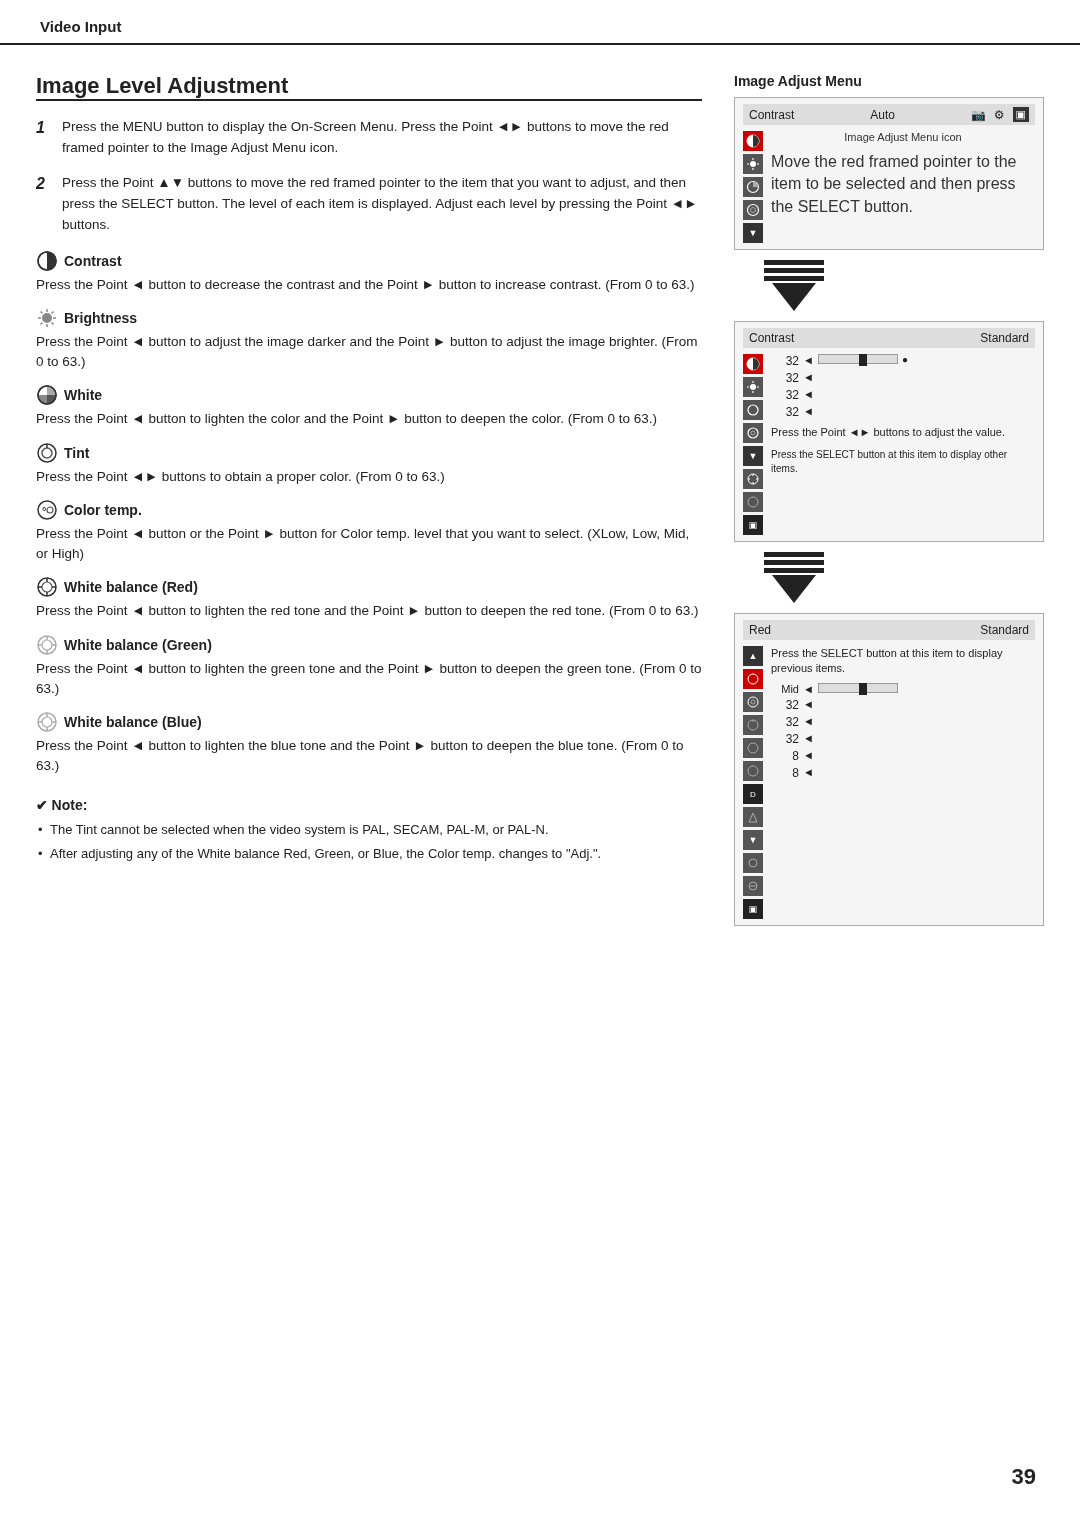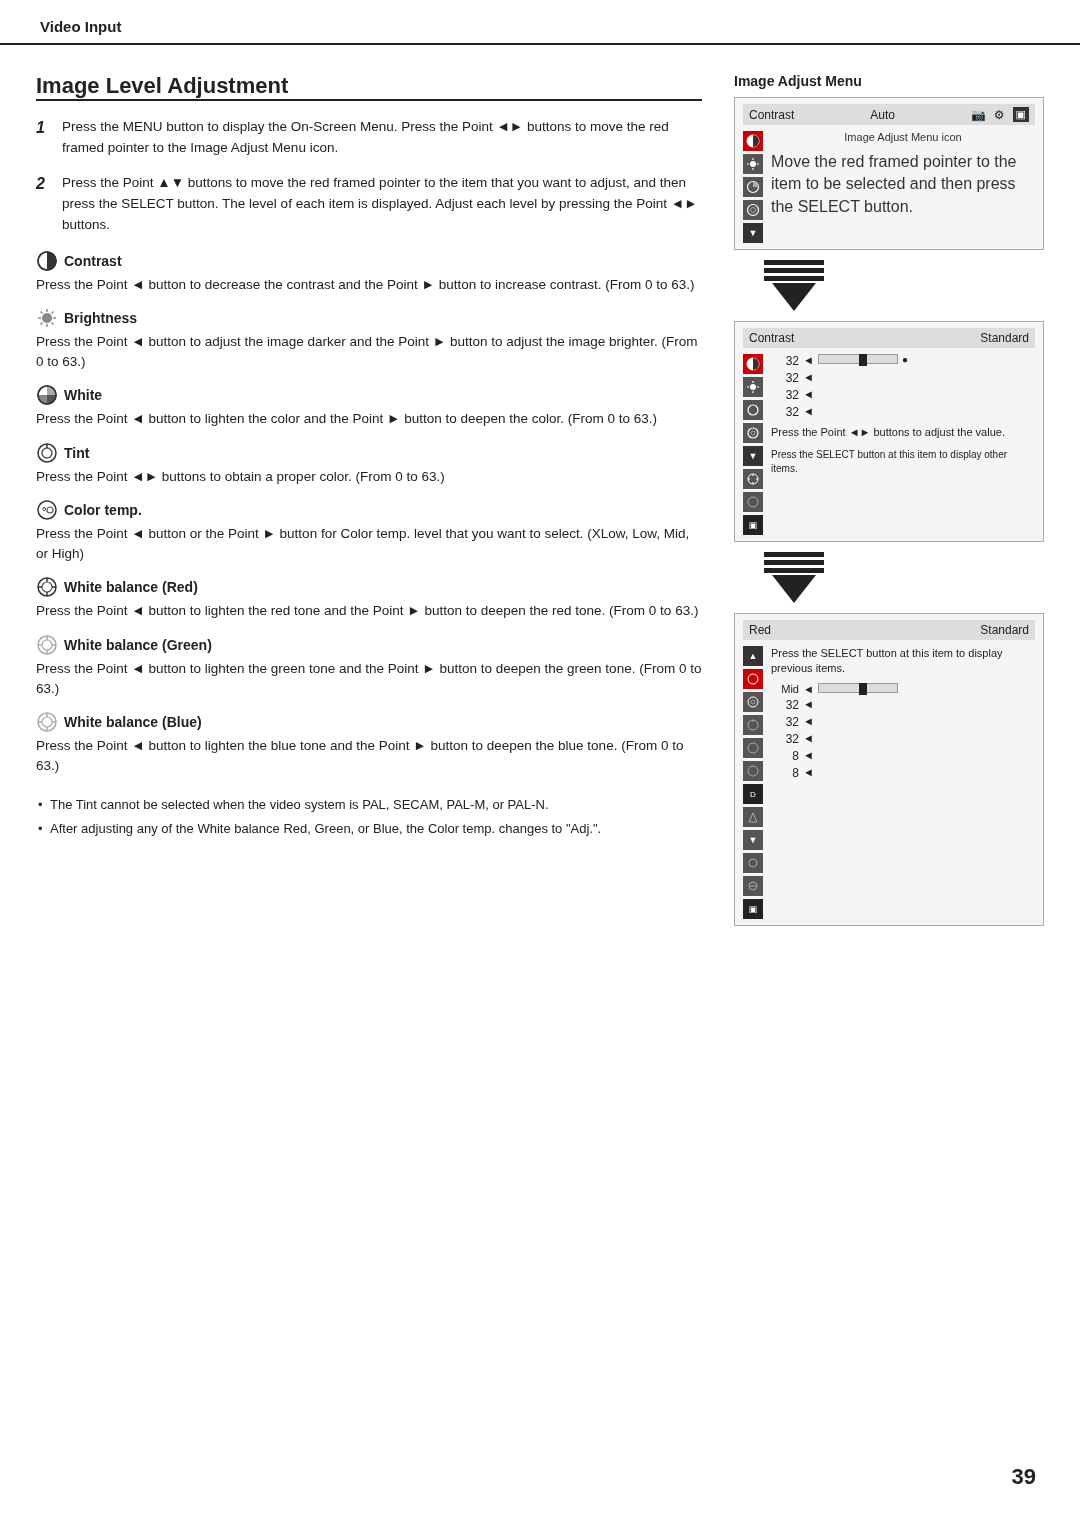--- a/index.html
+++ b/index.html
@@ -358,20 +358,21 @@
             <line x1="1" y1="10" x2="5" y2="10" stroke="#aaa" stroke-width="1.5"></line>
             <line x1="15" y1="10" x2="19" y2="10" stroke="#aaa" stroke-width="1.5"></line>
           </svg>
         </div>
         <span>White balance (Blue)</span>
       </div>
       <div class="item-desc">Press the Point ◄ button to lighten the blue tone and the Point ► button to deepen the blue tone. (From 0 to 63.)</div>
     </div>
 
     <div class="note-block">
+      <div class="note-title">✔ Note:</div>
       <ul>
         <li>The Tint cannot be selected when the video system is PAL, SECAM, PAL-M, or PAL-N.</li>
         <li>After adjusting any of the White balance Red, Green, or Blue, the Color temp. changes to "Adj.".</li>
       </ul>
     </div>
   </div>
 
   <div class="right-col">
     <div class="menu-section-title">Image Adjust Menu</div>
 

